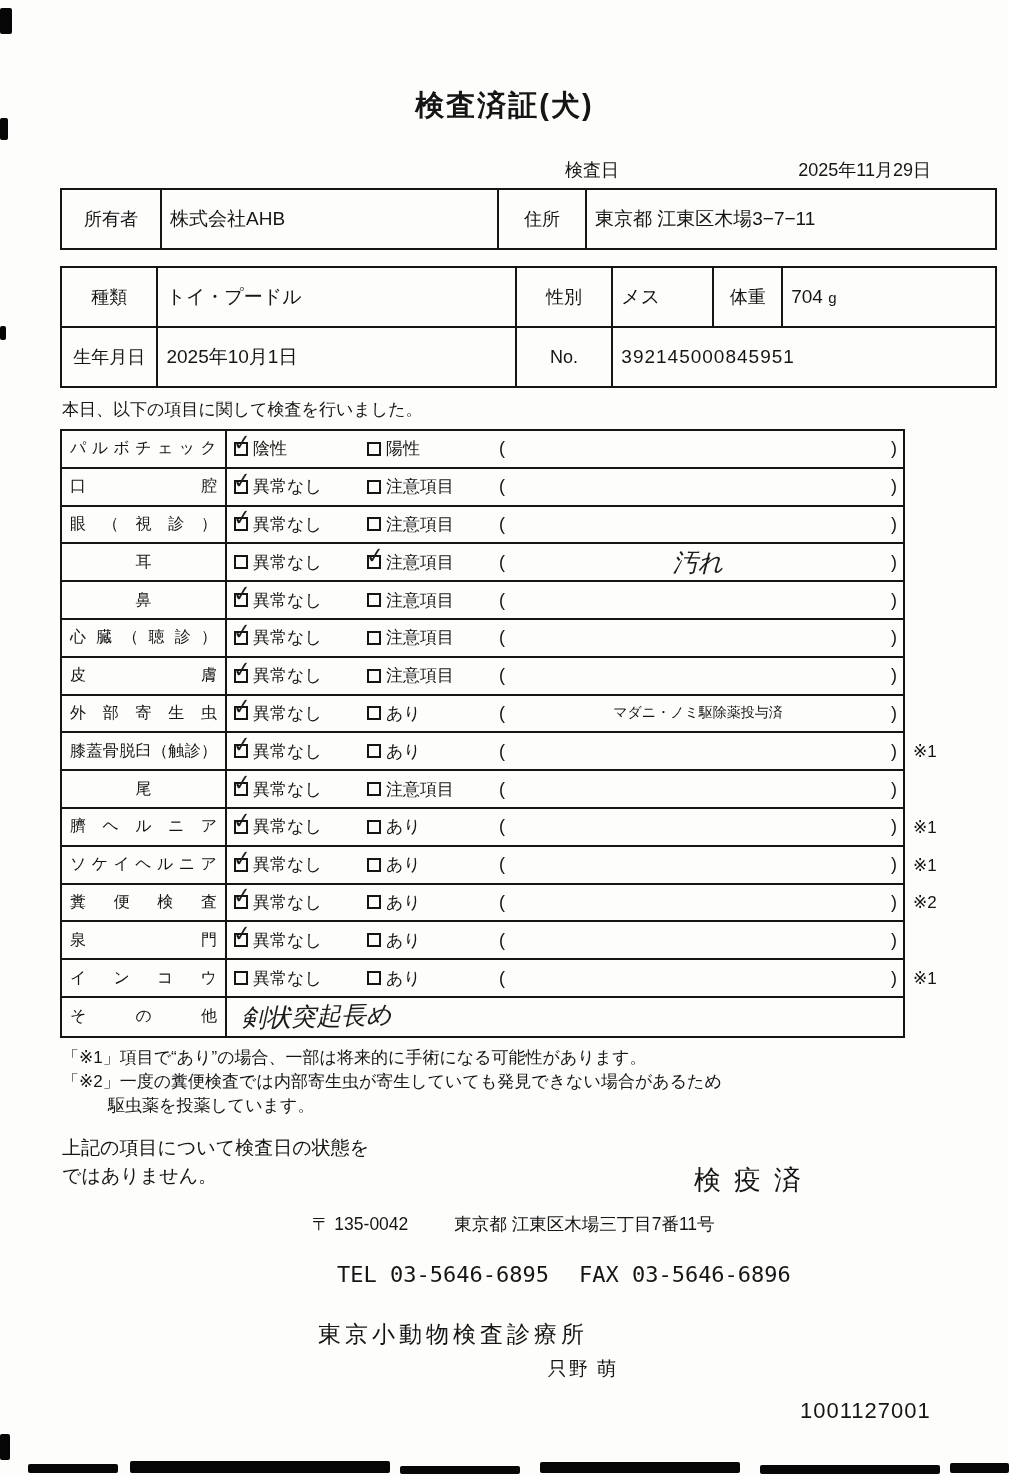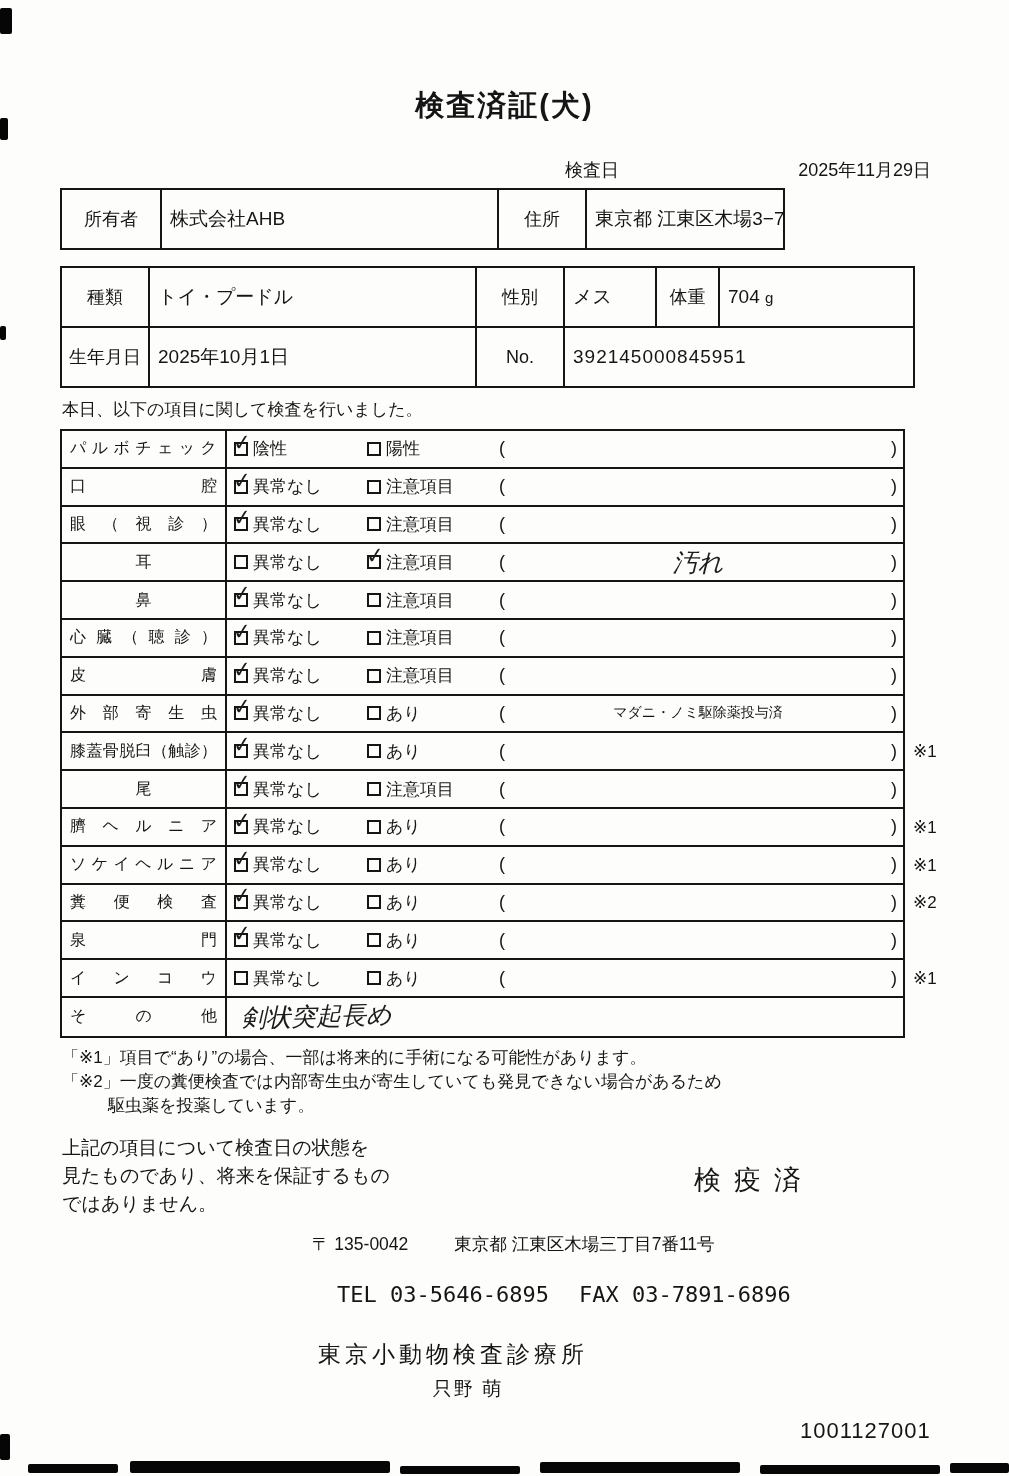--- a/index.html
+++ b/index.html
@@ -10,21 +10,21 @@
     color:#151515;
     position:relative;
     overflow:hidden;
   }
   .page { position:absolute; inset:0; }
 
   .title { text-align:center; margin-top:86px; font-size:29px; font-weight:600; letter-spacing:2px; }
 
   .date-row { margin:32px 0 0 565px; width:366px; display:flex; justify-content:space-between; font-size:18px; }
 
-  table.tbl { border-collapse:collapse; margin-left:60px; width:725px; table-layout:fixed; }
+  table.tbl { border-collapse:collapse; margin-left:60px; width:937px; table-layout:fixed; }
   table.tbl td { border:2px solid #151515; height:39px; padding:16px 8px; font-size:19px; overflow:hidden; white-space:nowrap; }
   table.tbl td.lab { text-align:center; font-size:18px; padding:0 4px; }
   .owner-tbl { margin-top:6px; }
   .pet-tbl { margin-top:16px; }
   td.weight-wrap { padding:0; }
   .unit { font-size:15px; }
   .no-value { letter-spacing:1px; }
 
   .intro { margin:10px 0 0 62px; font-size:17px; }
 
@@ -48,21 +48,21 @@
   .footnotes { margin:8px 0 0 62px; font-size:17px; line-height:24px; }
   .footnotes .indent { margin-left:46px; }
 
   .bottom-row { display:flex; margin:16px 0 0 62px; }
   .disclaimer { font-size:19px; line-height:28px; width:420px; }
   .stamp { font-size:27px; letter-spacing:13px; margin:28px 0 0 212px; white-space:nowrap; }
 
   .addr-line { display:flex; gap:46px; margin:14px 0 0 312px; font-size:17.5px; white-space:nowrap; }
   .tel-line { display:flex; gap:30px; margin:26px 0 0 337px; font-family:"DejaVu Sans Mono","Liberation Mono",monospace; font-size:22px; }
   .clinic-name { margin:32px 0 0 318px; font-size:23px; letter-spacing:4px; }
-  .vet-name { margin:6px 0 8px 318px; width:300px; text-align:center; font-size:19px; letter-spacing:2px; }
+  .vet-name { margin:6px 0 8px 318px; width:300px; text-align:right; font-size:19px; letter-spacing:2px; }
   .serial { margin:16px 0 0 800px; font-size:22px; letter-spacing:1px; }
 
   .artifact { position:absolute; background:#060606; border-radius:2px; }
 </style>
 </head>
 <body>
 
 <div class="page">
 
   <div class="title">検査済証(犬)</div>
@@ -475,34 +475,33 @@
 
   <div class="footnotes">
     <div>「※1」項目で“あり”の場合、一部は将来的に手術になる可能性があります。</div>
     <div>「※2」一度の糞便検査では内部寄生虫が寄生していても発見できない場合があるため</div>
     <div class="indent">駆虫薬を投薬しています。</div>
   </div>
 
   <div class="bottom-row">
     <div class="disclaimer">
       <div>上記の項目について検査日の状態を</div>
-      <div>見たものであり、将来を保証するもの</div>
       <div>ではありません。</div>
     </div>
     <div class="stamp">検疫済</div>
   </div>
 
   <div class="addr-line">
     <span>〒 135-0042</span>
     <span>東京都 江東区木場三丁目7番11号</span>
   </div>
 
   <div class="tel-line">
     <span>TEL 03-5646-6895</span>
-    <span>FAX 03-7891-6896</span>
+    <span>FAX 03-5646-6896</span>
   </div>
 
   <div class="clinic-name">東京小動物検査診療所</div>
   <div class="vet-name">只野 萌</div>
 
   <div class="serial">1001127001</div>
 
   <div class="artifact" style="left:0;top:8px;width:12px;height:26px"></div>
   <div class="artifact" style="left:0;top:118px;width:8px;height:22px"></div>
   <div class="artifact" style="left:0;top:326px;width:6px;height:14px"></div>

